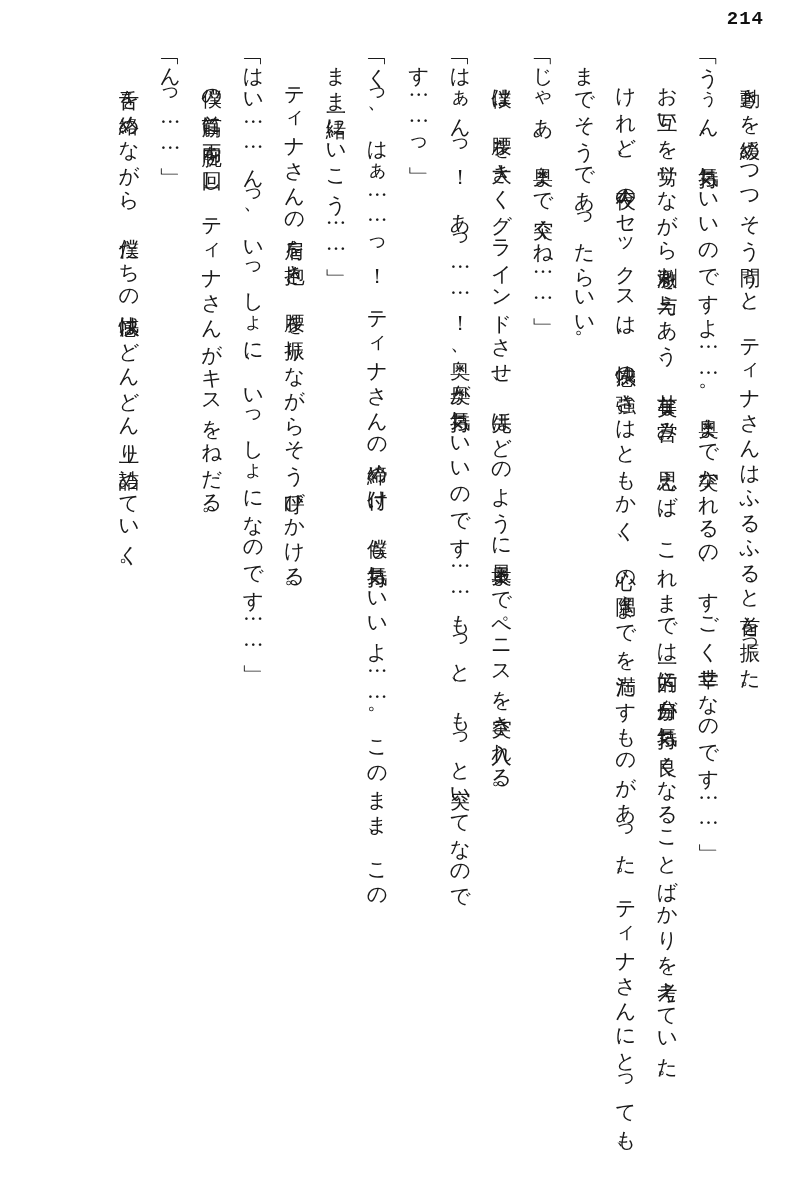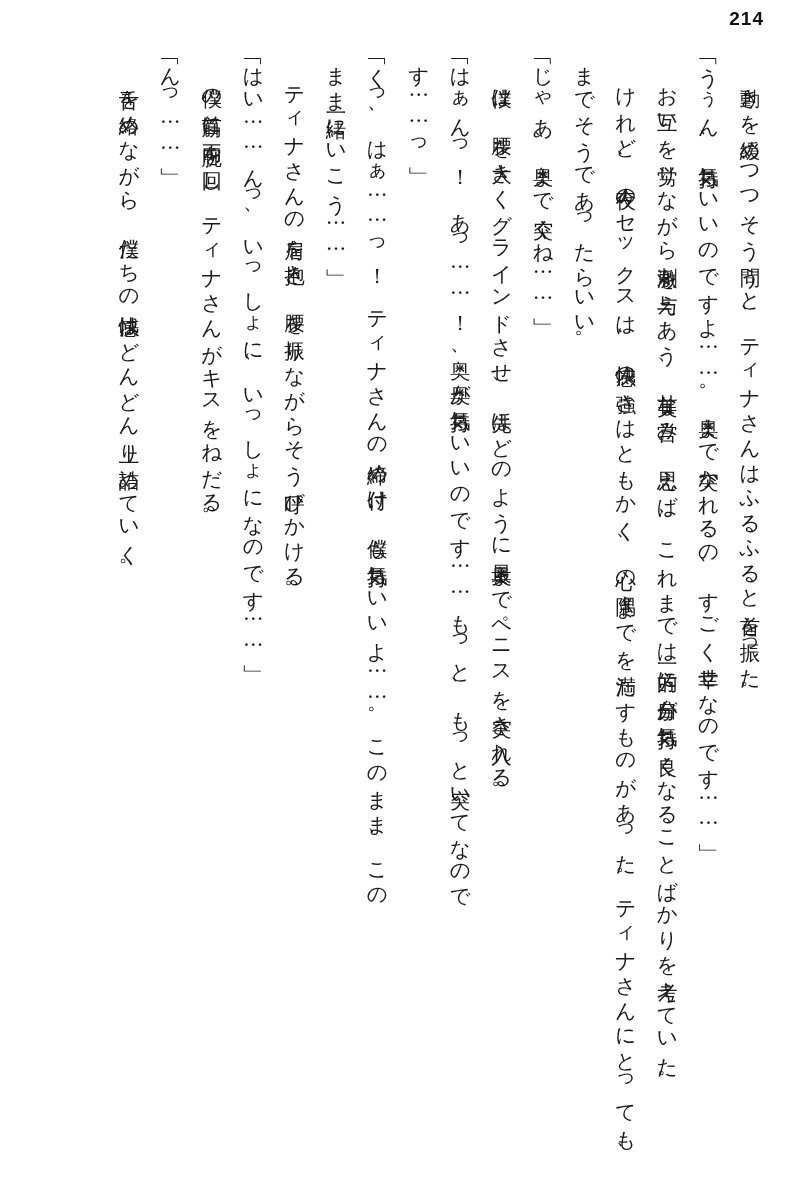--- a/index.html
+++ b/index.html
@@ -25,21 +25,21 @@
     box-sizing: border-box;
   }
 
   .page-number {
     position: absolute;
     top: 8px;
     right: 36px;
     font-size: 19px;
     font-weight: bold;
     letter-spacing: 1px;
-    font-family: Liberation Sans, sans-serif;
+    font-family: Liberation Mono, monospace;
     color: #111;
   }
 
   .text-body {
     position: absolute;
     top: 52px;
     right: 30px;
     left: 30px;
     bottom: 34px;
     writing-mode: vertical-rl;

